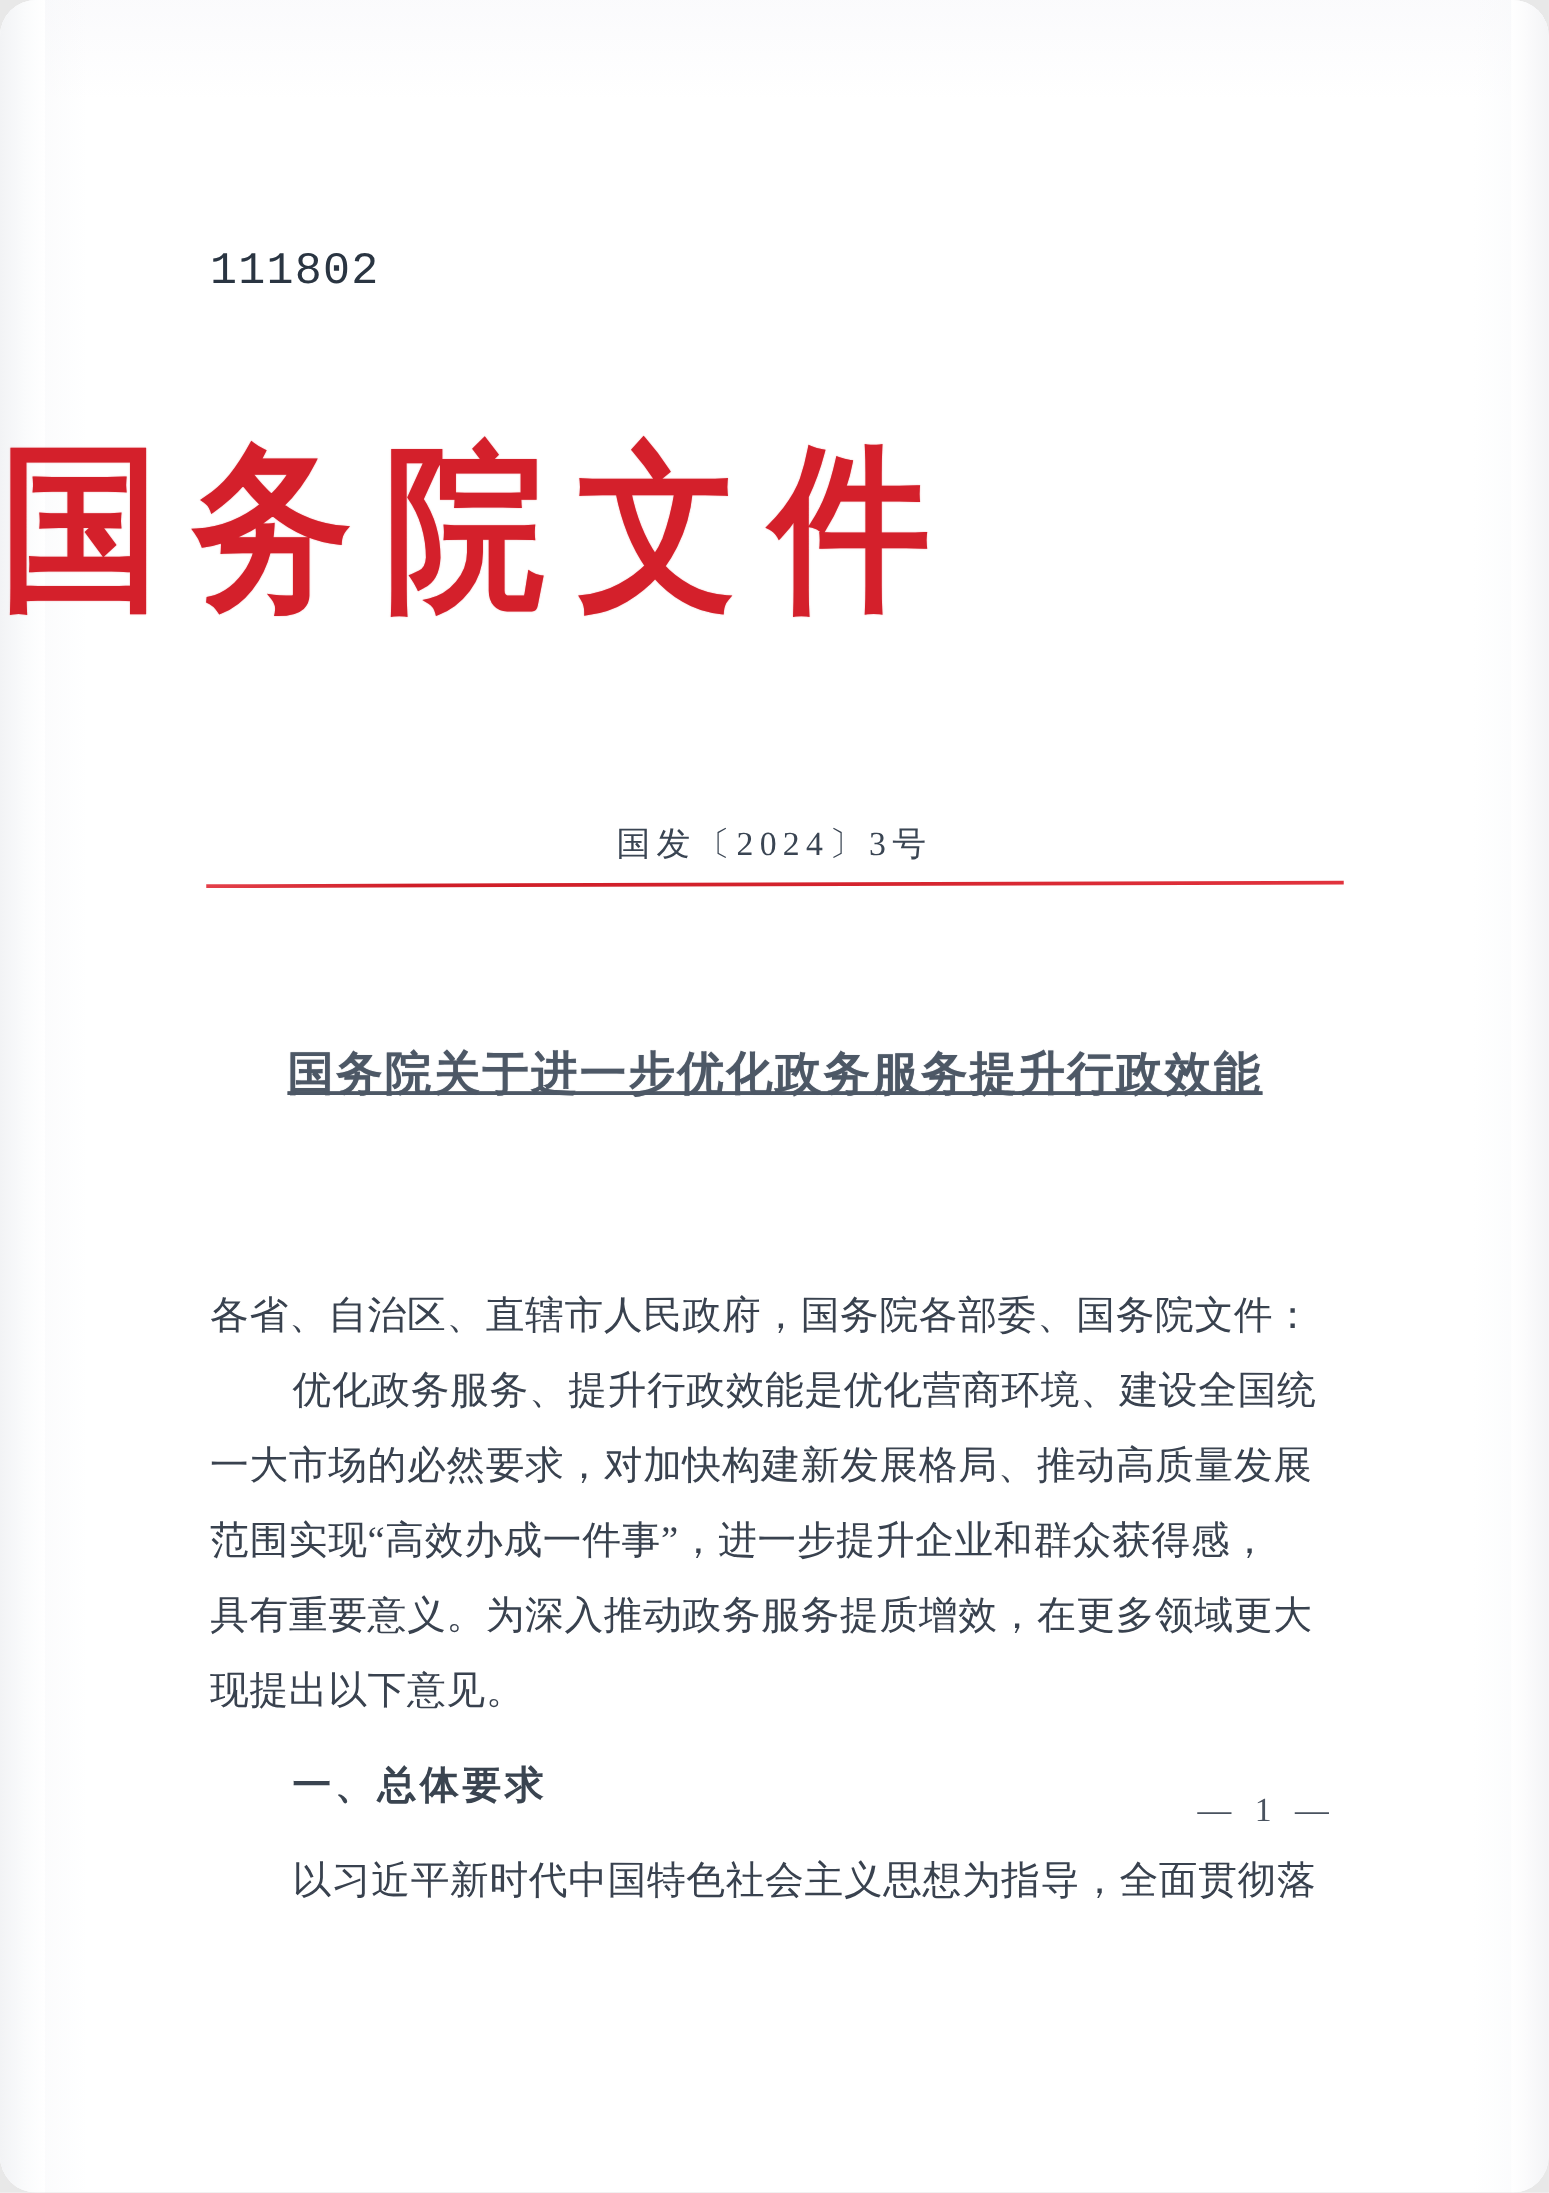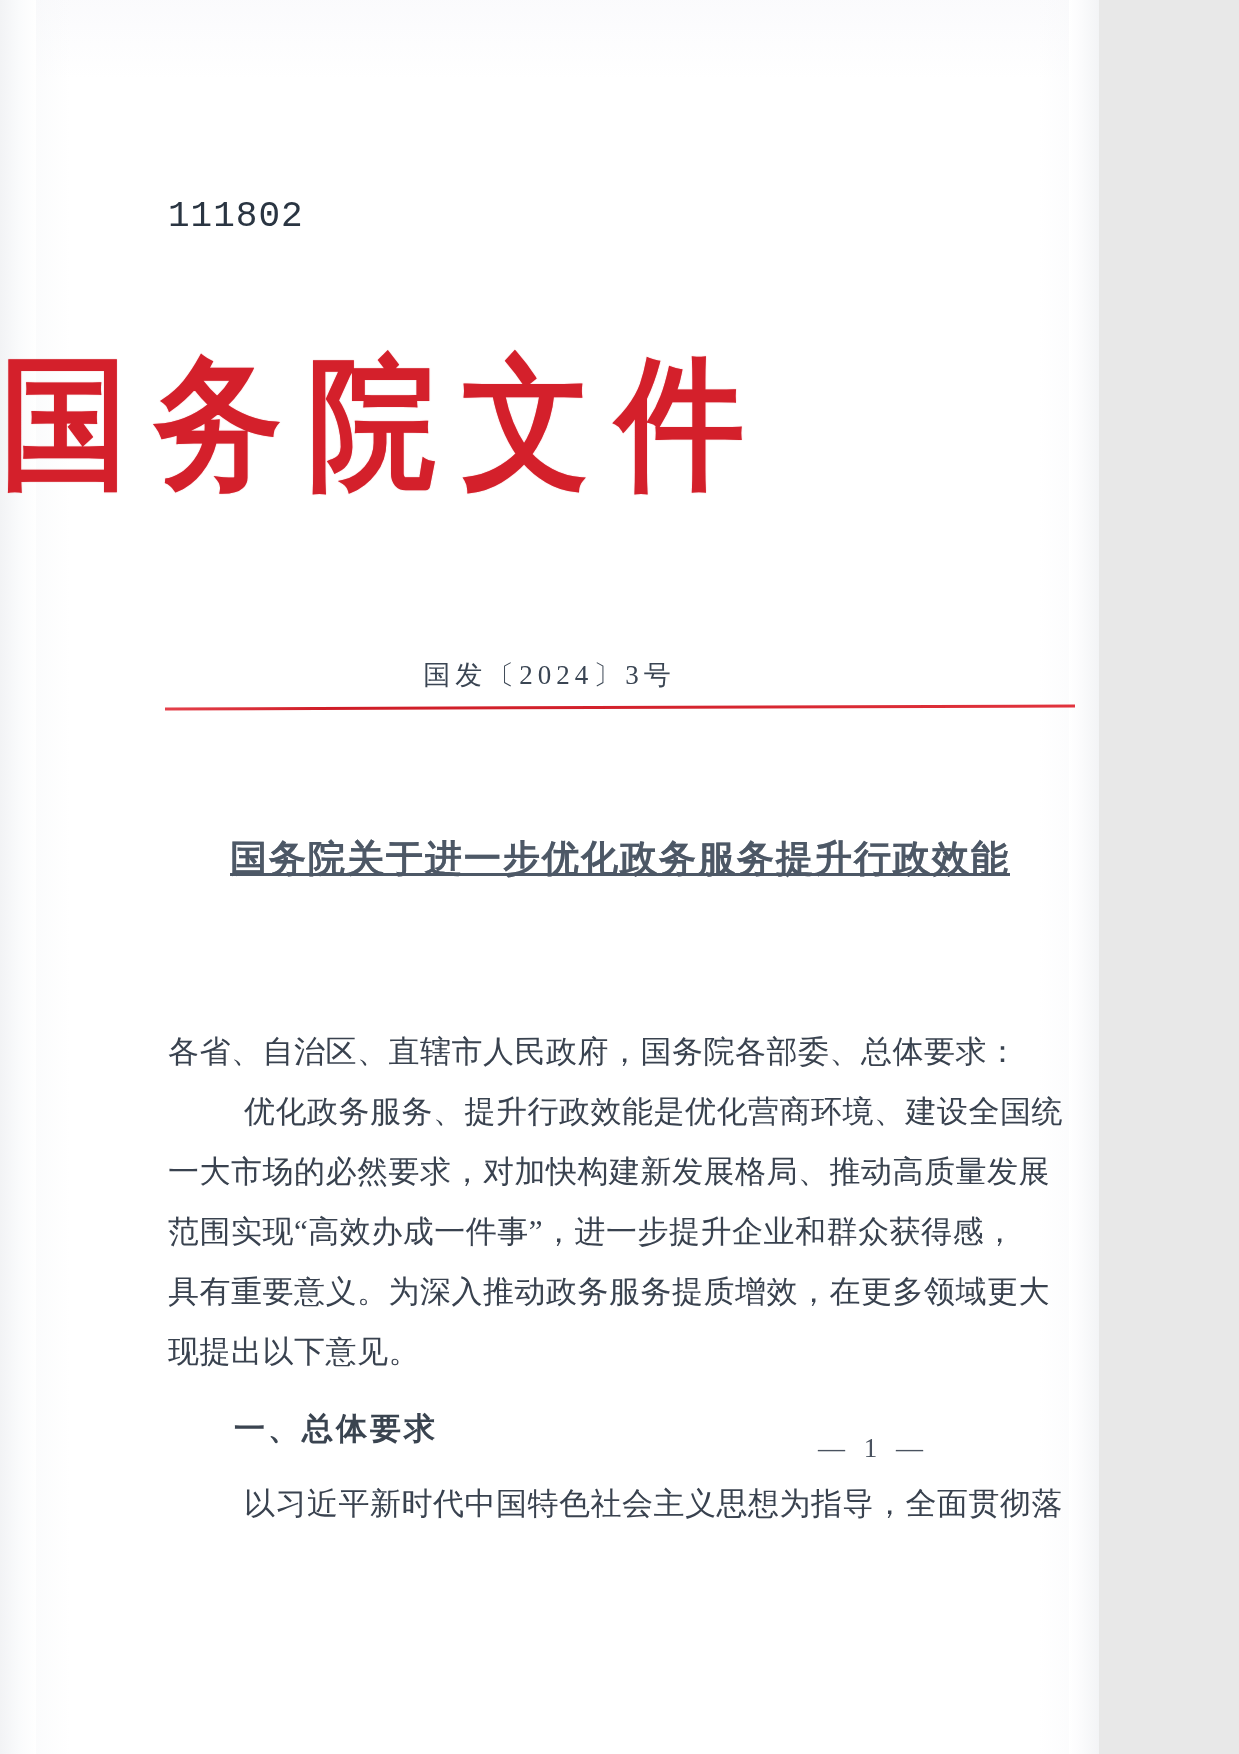--- a/index.html
+++ b/index.html
@@ -2,25 +2,26 @@
 <html><head>
 <meta charset="utf-8">
 <style>
   html, body {
     margin: 0;
     padding: 0;
     background: #e8e8e8;
   }
   .page {
     position: relative;
-    width: 1099px;
+    width: 1239px;
     height: 1754px;
     background: #ffffff;
     overflow: hidden;
     font-family: "Liberation Serif", "DejaVu Serif", serif;
+    border-radius: 29px;
   }
   
   .paper-tint {
     position: absolute;
     inset: 0;
     background:
       linear-gradient(90deg, rgba(246,247,249,0.9) 0px, rgba(255,255,255,0) 70px),
       linear-gradient(270deg, rgba(247,248,250,0.85) 0px, rgba(255,255,255,0) 60px),
       linear-gradient(180deg, rgba(250,250,252,0.9) 0px, rgba(255,255,255,0) 80px);
     pointer-events: none;
@@ -125,21 +126,21 @@
     top: 1022px;
   }
   .line {
     font-family: "Liberation Serif", "DejaVu Serif", serif;
     font-size: 31px;
     line-height: 60px;
     color: #39424f;
     letter-spacing: 0.5px;
     white-space: nowrap;
   }
-  .line.indent { padding-left: 66px; text-align: center; }
+  .line.indent { padding-left: 66px; }
   .section-head {
     font-family: "DejaVu Sans", sans-serif;
     font-weight: 700;
     font-size: 31px;
     line-height: 92px;
     padding-left: 66px;
     color: #3a4450;
     letter-spacing: 3px;
     white-space: nowrap;
   }
@@ -172,21 +173,21 @@
 
   <div class="doc-serial">国发〔2024〕3号</div>
 
   <div class="red-rule"></div>
 
   <div class="doc-title">
     <div class="tline">国务院关于进一步优化政务服务提升行政效能</div>
   </div>
 
   <div class="body-block">
-    <div class="line">各省、自治区、直辖市人民政府，国务院各部委、总体要求：</div>
+    <div class="line">各省、自治区、直辖市人民政府，国务院各部委、国务院文件：</div>
     <div class="line indent">优化政务服务、提升行政效能是优化营商环境、建设全国统</div>
     <div class="line">一大市场的必然要求，对加快构建新发展格局、推动高质量发展</div>
     <div class="line">范围实现“高效办成一件事”，进一步提升企业和群众获得感，</div>
     <div class="line">具有重要意义。为深入推动政务服务提质增效，在更多领域更大</div>
     <div class="line">现提出以下意见。</div>
     <div class="section-head">一、总体要求</div>
     <div class="line indent">以习近平新时代中国特色社会主义思想为指导，全面贯彻落</div>
   </div>
 
   <div class="page-no">— 1 —</div>

